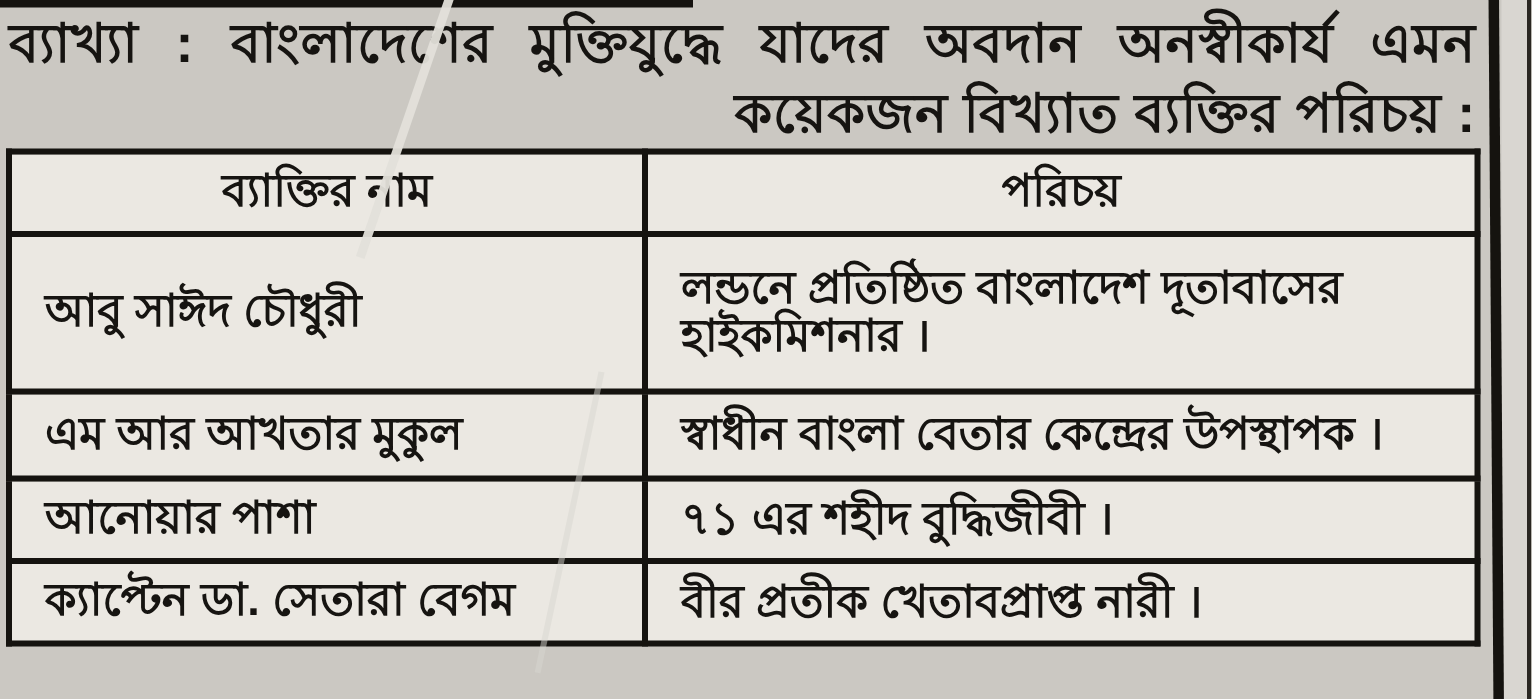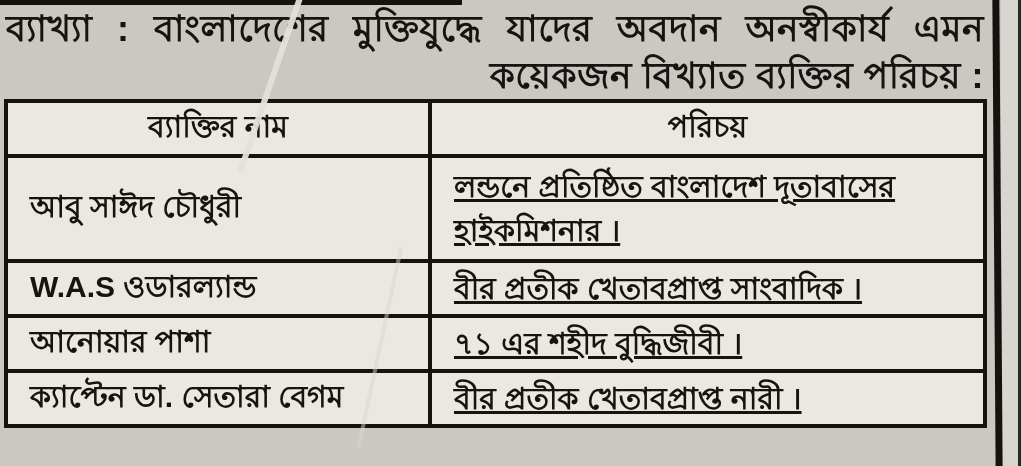--- a/index.html
+++ b/index.html
@@ -55,21 +55,21 @@
     overflow:hidden;
   }
   table.people th{text-align:center;padding:0 6px;}
   col.c-name{width:424px;}
   tr.h-head{height:50px;}
   tr.h-r1{height:105px;}
   tr.h-r2{height:58px;}
   tr.h-r3{height:55px;}
   tr.h-r4{height:52px;}
   tr.h-r5{height:50px;}
-  td.identity{line-height:44px;padding-left:14px;text-decoration:underline;}
+  td.identity{line-height:32px;padding-left:14px;}
   
   .crease-top{
     position:absolute;left:299px;top:-8px;width:6px;height:190px;
     background:#e3e0da;opacity:.95;
     transform:rotate(19deg);transform-origin:top center;
   }
   .crease-mid{
     position:absolute;left:399px;top:248px;width:4px;height:205px;
     background:#d8d5cf;opacity:.5;
     transform:rotate(12deg);transform-origin:top center;
@@ -94,23 +94,23 @@
       </colgroup>
     <tbody>
         <tr class="h-head">
       <th>ব্যাক্তির নাম</th>
       <th>পরিচয়</th>
     </tr>
     <tr class="h-r1">
       <td class="name">আবু সাঈদ চৌধুরী</td>
       <td class="identity">লন্ডনে প্রতিষ্ঠিত বাংলাদেশ দূতাবাসের হাইকমিশনার ।</td>
     </tr>
-    <tr class="h-r3">
-      <td class="name">W.A.S ওডারল্যান্ড</td>
-      <td class="identity">বীর প্রতীক খেতাবপ্রাপ্ত সাংবাদিক ।</td>
+    <tr class="h-r2">
+      <td class="name">এম আর আখতার মুকুল</td>
+      <td class="identity">স্বাধীন বাংলা বেতার কেন্দ্রের উপস্থাপক ।</td>
     </tr>
     <tr class="h-r4">
       <td class="name">আনোয়ার পাশা</td>
       <td class="identity">৭১ এর শহীদ বুদ্ধিজীবী ।</td>
     </tr>
     <tr class="h-r5">
       <td class="name">ক্যাপ্টেন ডা. সেতারা বেগম</td>
       <td class="identity">বীর প্রতীক খেতাবপ্রাপ্ত নারী ।</td>
     </tr>
   </tbody>

